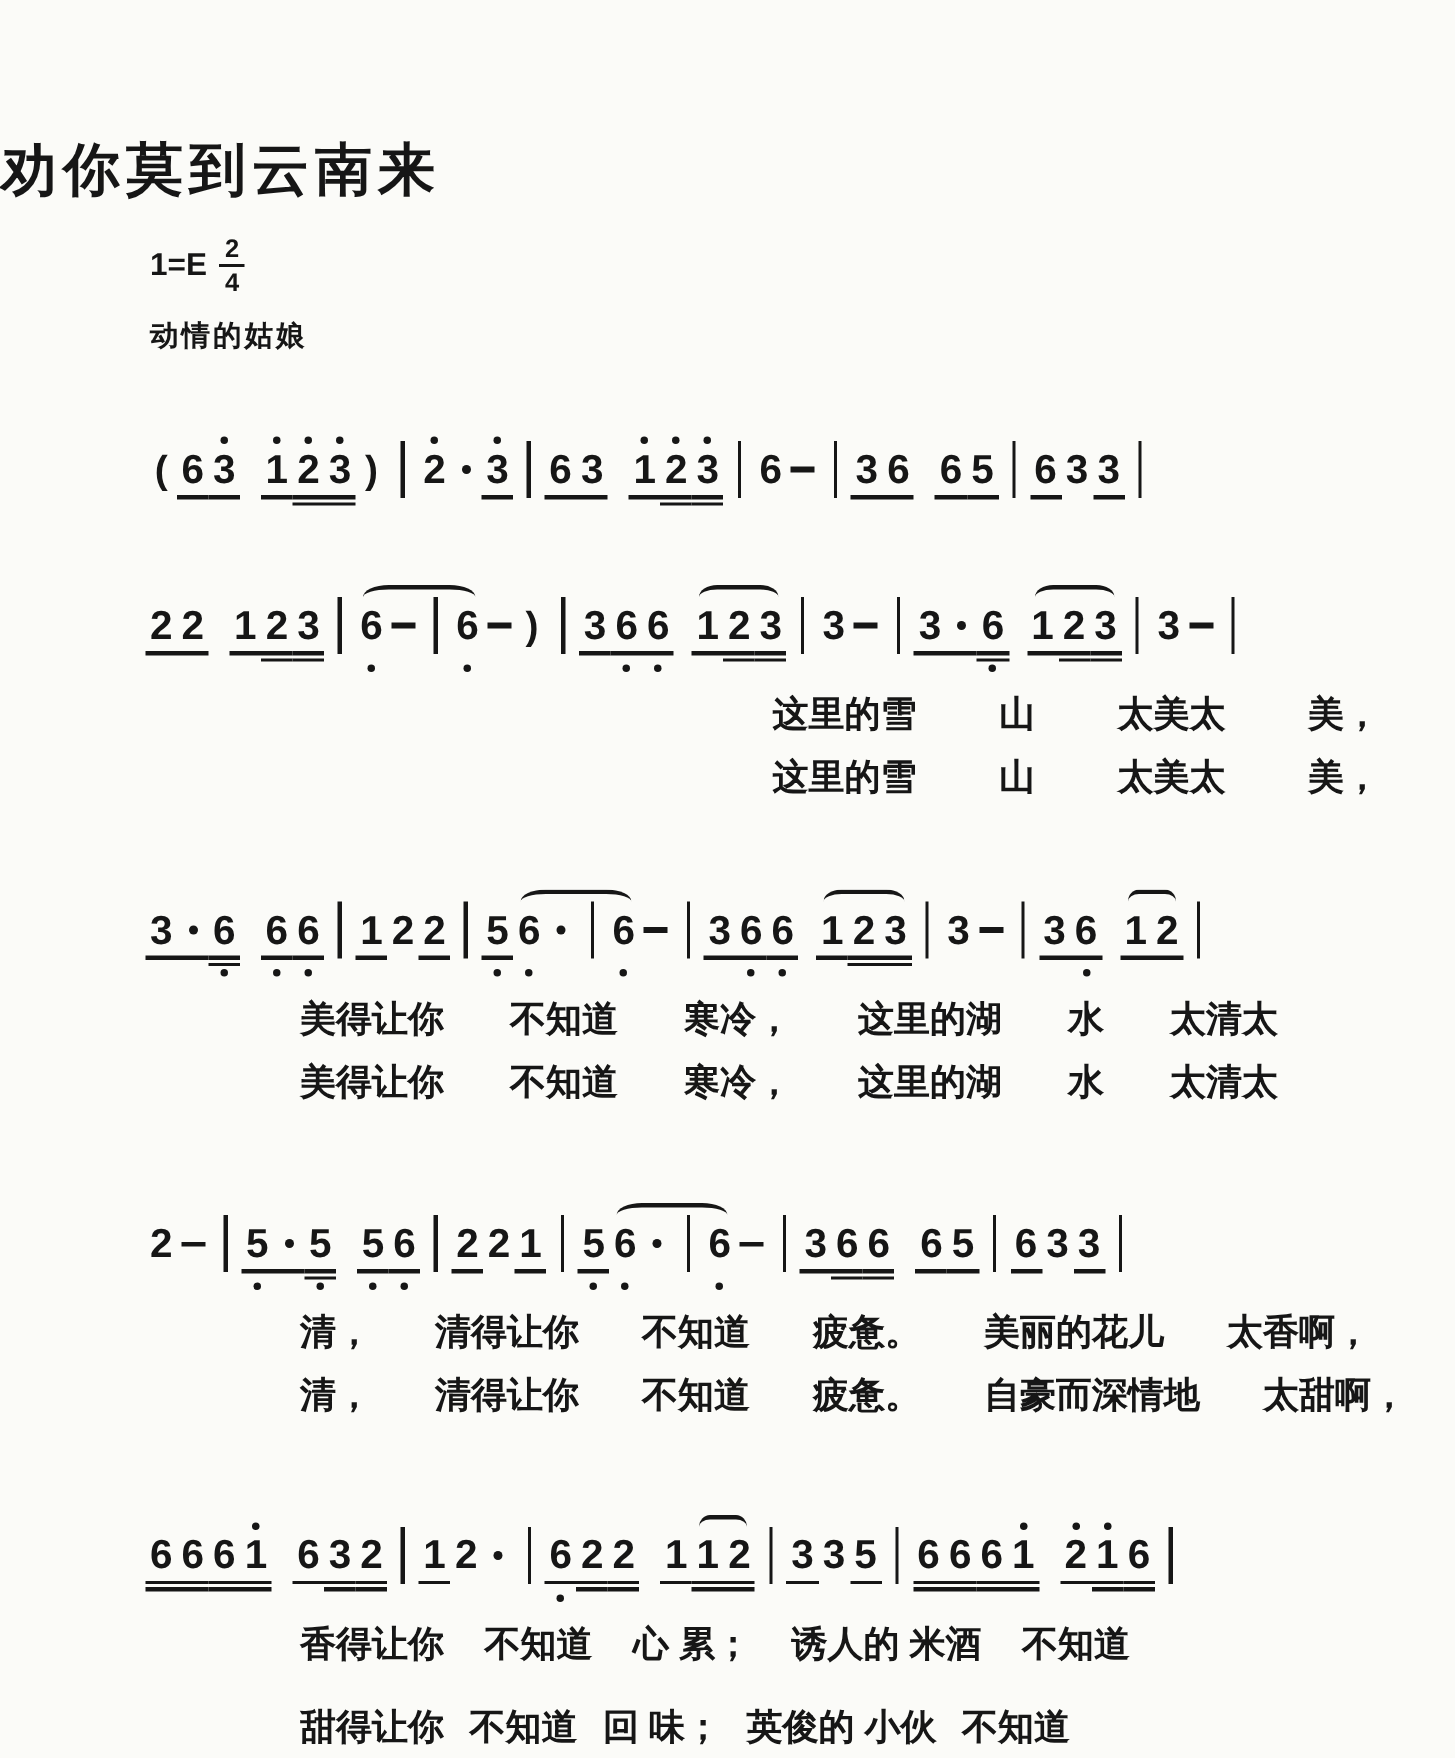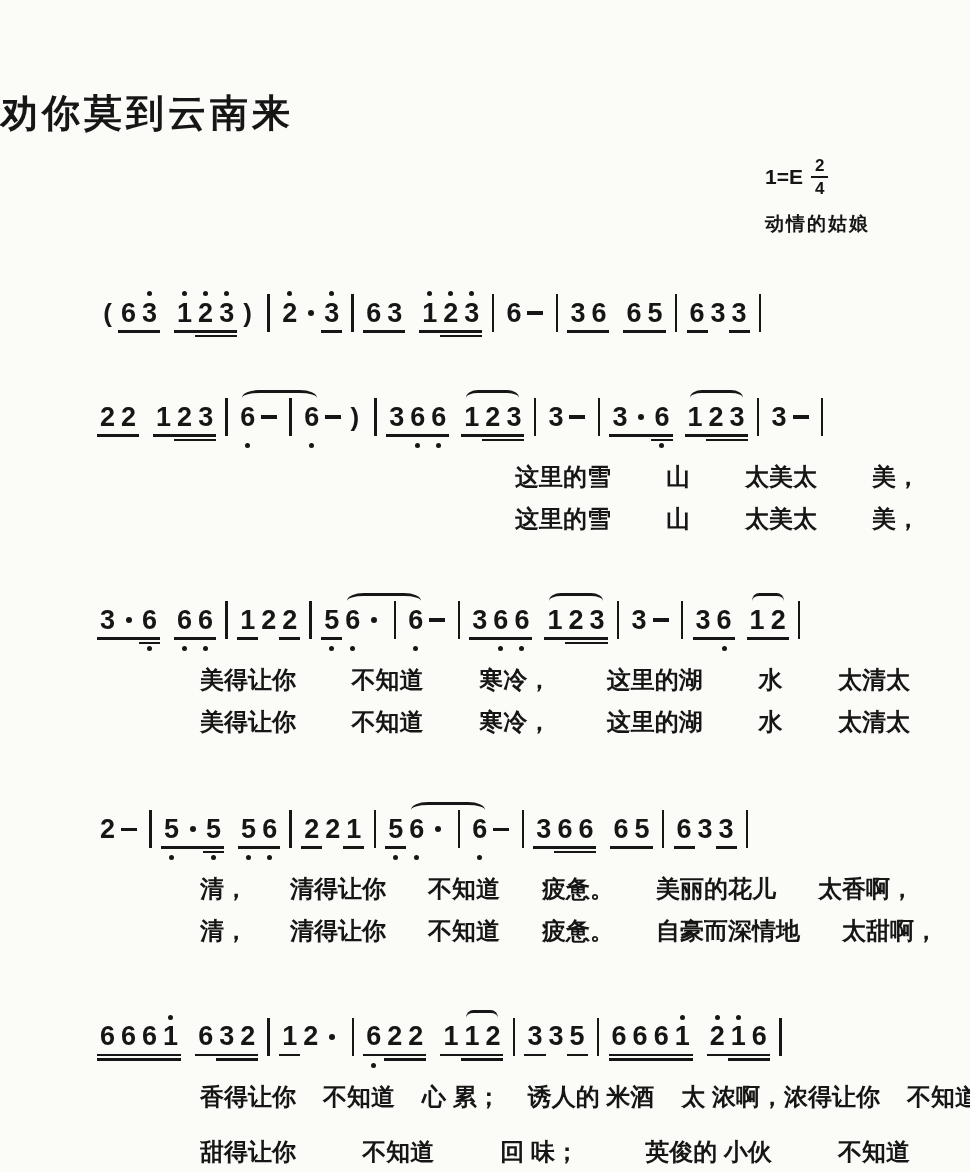--- a/index.html
+++ b/index.html
@@ -10,21 +10,21 @@
     overflow:hidden;
   }
   .sheet{position:relative;width:970px;height:1172px;}
 
   
   .title{
     text-align:left;margin-top:88px;
     font-size:38px;font-weight:bold;letter-spacing:4px;
   }
   .meta{
-    display:flex;justify-content:flex-end;
+    display:flex;justify-content:flex-start;
     margin:18px 100px 0 100px;align-items:flex-start;
   }
   .meta-left{font-size:20px;font-weight:bold;}
   .keyrow{display:flex;align-items:center;gap:8px;}
   .keysig{font-size:21px;font-weight:bold;}
   .meter{display:inline-flex;flex-direction:column;align-items:center;line-height:1;}
   .meter .tnum{font-size:17px;font-weight:bold;padding:0 4px 2px 4px;border-bottom:2px solid #161616;}
   .meter .bnum{font-size:17px;font-weight:bold;padding-top:2px;}
   .expression{margin-top:14px;font-size:19px;font-weight:bold;letter-spacing:2px;}
   .meta-right{text-align:right;font-size:19px;font-weight:bold;line-height:1.0;}
@@ -55,21 +55,21 @@
   .sp{flex:0 0 auto;height:1px;}
   .arcgrp{position:relative;display:flex;gap:6px;align-items:flex-start;}
   .arcgrp::before{
     content:"";position:absolute;left:2px;right:2px;top:-3px;height:13px;
     border-top:3px solid #161616;border-radius:55%/120%;
   }
 
   
   .lyr{
     display:flex;margin-left:100px;margin-top:12px;
-    font-size:24px;font-weight:600;line-height:1.15;white-space:pre;justify-content:space-between;
+    font-size:24px;font-weight:600;line-height:1.15;white-space:pre;
   }
   .lyr span{flex:0 0 auto;}
 </style>
 </head>
 <body>
 
 <div class="sheet">
 
   <div class="title">劝你莫到云南来</div>
 
@@ -1450,18 +1450,18 @@
           </div>
           <div class="tok">
             <div class="slot hd"></div>
             <div class="num">
               <div class="barline"></div>
             </div>
             <div class="slot ul"></div>
             <div class="slot ld"></div>
           </div>
         </div>
-        <div class="lyr" style="gap: 27px;"><span>香得让你</span><span>不知道</span><span>心 累；</span><span>诱人的 米酒</span><span>太 浓啊，浓得让你</span><span>不知道</span></div>
+        <div class="lyr" style="gap: 27px;"><span>香得让你</span><span>不知道</span><span>心 累；</span><span>诱人的 米酒</span><span>不知道</span></div>
         <div class="lyr" style="gap: 17px; margin-top: 28px;"><span>甜得让你</span><span>不知道</span><span>回 味；</span><span>英俊的 小伙</span><span>不知道</span></div>
       </div>
     </div>
 
 </div>
 
 </body></html>

